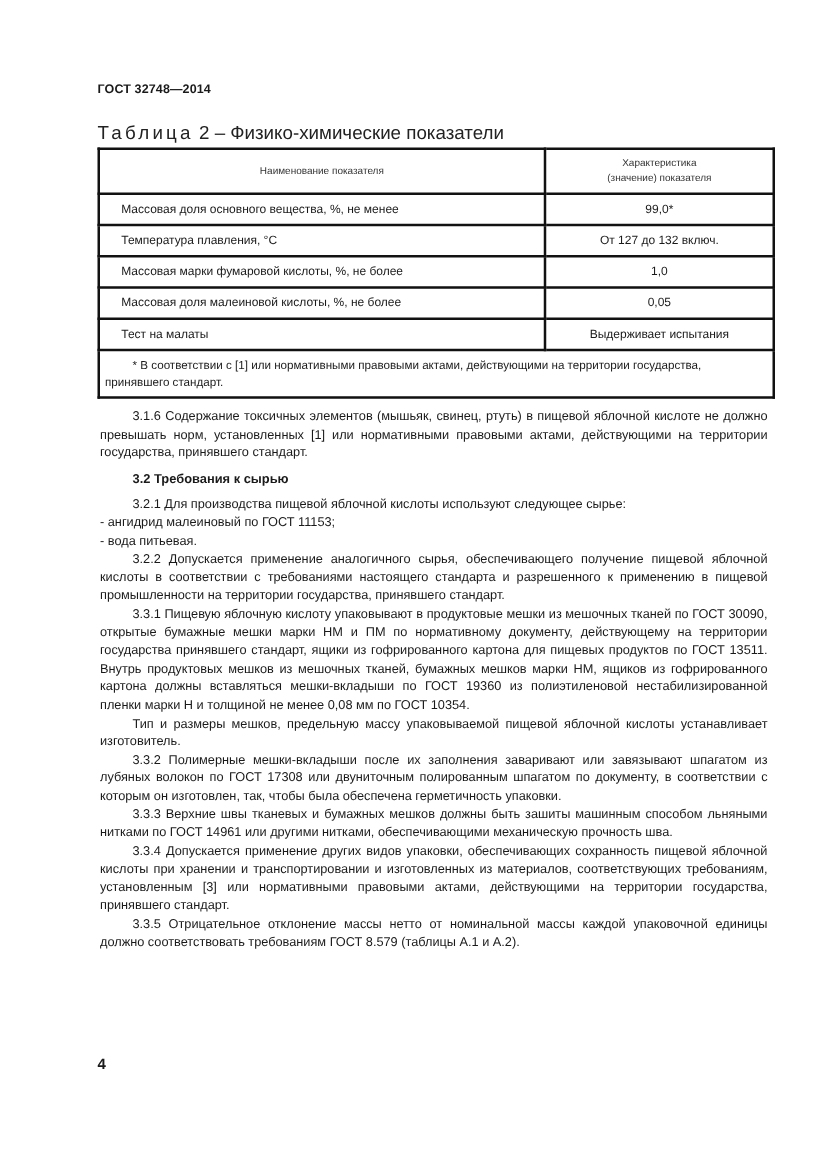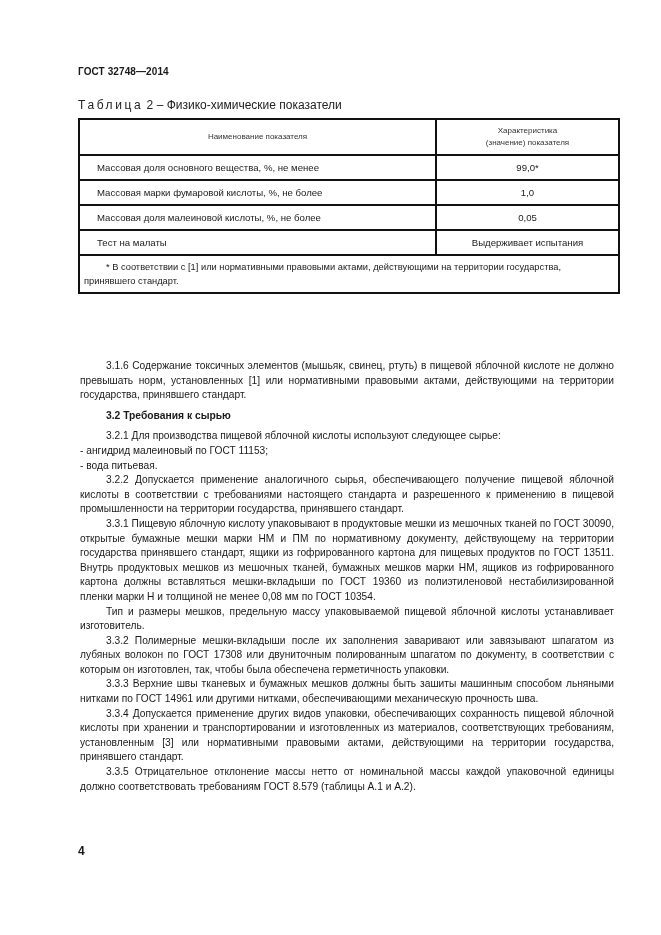--- a/index.html
+++ b/index.html
@@ -1,28 +1,28 @@
 <!DOCTYPE html>
 <html><head>
 <meta charset="utf-8">
 <style>
   html, body { margin: 0; padding: 0; background: #ffffff; }
   body { width: 661px; height: 935px; position: relative; overflow: hidden;
          font-family: "Liberation Sans", "DejaVu Sans", sans-serif; color: #1a1a1a; }
   .doc-title { position: absolute; left: 78px; top: 66px; font-size: 10px; font-weight: bold; letter-spacing: 0.1px; }
-  .table-caption { position: absolute; left: 78px; top: 98px; font-size: 12px; color: #222; }
+  .table-caption { position: absolute; left: 78px; top: 98px; font-size: 15px; color: #222; }
   .table-caption .spaced { letter-spacing: 2.6px; }
   table.spec { position: absolute; left: 78px; top: 118px; width: 542px; border-collapse: collapse; }
   table.spec td { border: 2px solid #111; font-size: 9.6px; padding: 0; height: 23px; vertical-align: middle; }
   table.spec td.name { padding-left: 17px; width: 338px; }
   table.spec td.val { text-align: center; }
   table.spec tr.head td { height: 34px; font-size: 8px; text-align: center; color: #333; line-height: 12px; }
   table.spec tr.foot td { height: 32px; padding: 2px 4px 2px 4px; font-size: 9.3px; line-height: 14px; text-align: left; margin-top: 16px; }
   table.spec tr.foot td .indent { display: inline-block; width: 22px; }
-  .body-text { position: absolute; left: 80px; top: 327px; width: 534px; font-size: 10.2px; line-height: 14.6px; margin-top: 32px; }
+  .body-text { position: absolute; left: 80px; top: 327px; width: 534px; font-size: 10.2px; line-height: 14.6px; }
   .body-text p { margin: 0; text-align: justify; text-indent: 26px; }
   .body-text p.dash { text-indent: 26px; }
   .body-text h3 { margin: 6px 0 6px 26px; font-size: 10.3px; font-weight: bold; }
   .page-num { position: absolute; left: 78px; top: 844px; font-size: 12px; font-weight: bold; }
 </style>
 </head>
 <body>
 
 <div class="doc-title">ГОСТ 32748—2014</div>
 
@@ -34,20 +34,24 @@
 
 <table class="spec">
   <tbody>
       <tr class="head">
     <td>Наименование показателя</td>
     <td style="padding:0 40px;">Характеристика (значение) показателя</td>
   </tr>
   <tr>
     <td class="name">Массовая доля основного вещества, %, не менее</td>
     <td class="val">99,0*</td>
+  </tr>
+  <tr>
+    <td class="name">Температура плавления, °С</td>
+    <td class="val">От 127 до 132 включ.</td>
   </tr>
   <tr>
     <td class="name">Массовая марки фумаровой кислоты, %, не более</td>
     <td class="val">1,0</td>
   </tr>
   <tr>
     <td class="name">Массовая доля малеиновой кислоты, %, не более</td>
     <td class="val">0,05</td>
   </tr>
   <tr>

